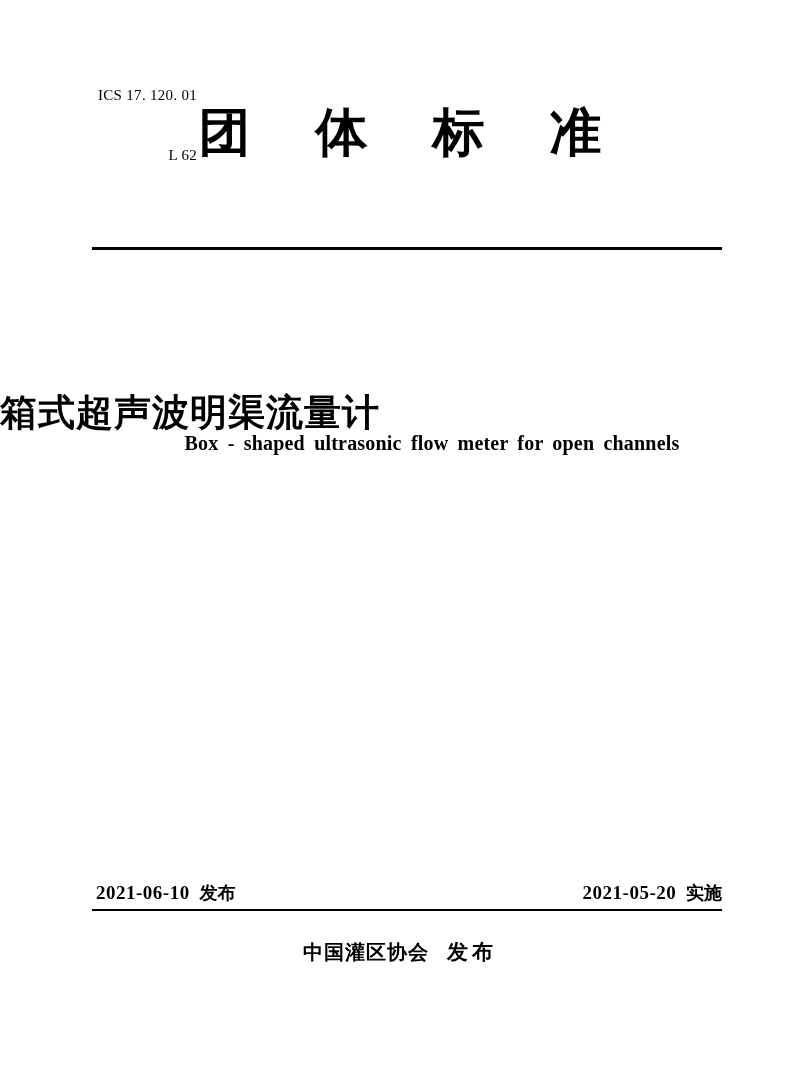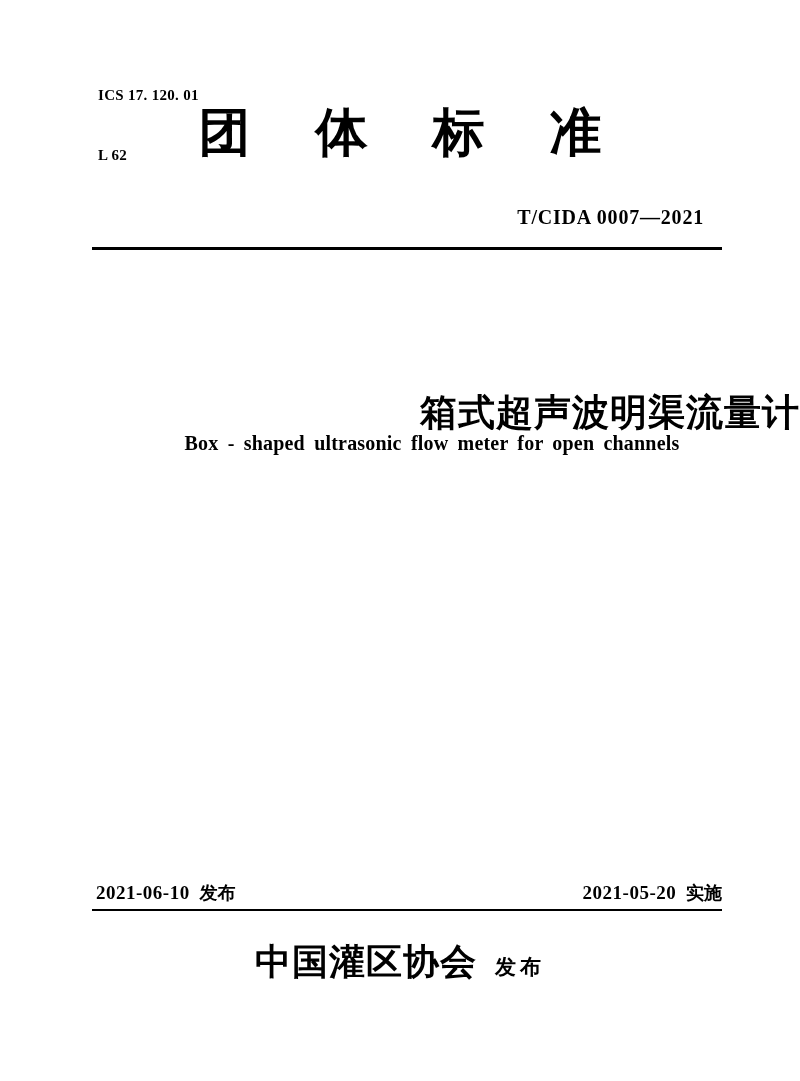--- a/index.html
+++ b/index.html
@@ -13,25 +13,26 @@
     height: 1081px;
     background: #ffffff;
     color: #000000;
     font-family: "Liberation Serif", serif;
     overflow: hidden;
   }
   .ics-block {
     position: absolute;
     left: 98px;
     top: 45px;
-    font-weight: bold;
+    font-weight: normal;
     font-size: 15px;
     line-height: 20px;
     letter-spacing: 0.3px;
     white-space: pre;
+    text-align: right;
   }
   .category-row {
     position: absolute;
     top: 100px;
     left: 0;
     width: 800px;
     display: flex;
     justify-content: center;
   }
   .category {
@@ -65,21 +66,21 @@
   }
   .rule-bottom {
     top: 909px;
     height: 2px;
   }
   .title-zh {
     position: absolute;
     top: 388px;
     left: 0;
     width: 800px;
-    text-align: right;
+    text-align: left;
     font-family: "DejaVu Sans", "Liberation Sans", sans-serif;
     font-weight: bold;
     font-size: 37px;
     letter-spacing: 1px;
     white-space: nowrap;
   }
   .title-en {
     position: absolute;
     top: 432px;
     left: 0;
@@ -116,21 +117,21 @@
     position: absolute;
     top: 938px;
     left: 0;
     width: 800px;
     text-align: center;
     white-space: nowrap;
   }
   .publisher {
     font-family: "Liberation Serif", serif;
     font-weight: bold;
-    font-size: 36px;
+    font-size: 20px;
     letter-spacing: 1px;
   }
   .publish-label {
     font-family: "DejaVu Sans", "Liberation Sans", sans-serif;
     font-weight: bold;
     font-size: 21px;
     letter-spacing: 4px;
     margin-left: 14px;
   }
 </style>
@@ -141,21 +142,20 @@
 
   <div class="ics-block">
     <div>ICS 17. 120. 01</div>
     <div>L 62</div>
   </div>
 
   <div class="category-row">
     <div class="category">团体标准</div>
   </div>
 
-  <div class="std-number">T/CIDA 0007—2021</div>
 
   <div class="rule rule-top"></div>
 
   <div class="title-zh">箱式超声波明渠流量计</div>
 
   <div class="title-en">Box - shaped ultrasonic flow meter for open channels</div>
 
   <div class="dates-row">
     <div class="date-left">
       <span class="date-num">2021-06-10</span>

